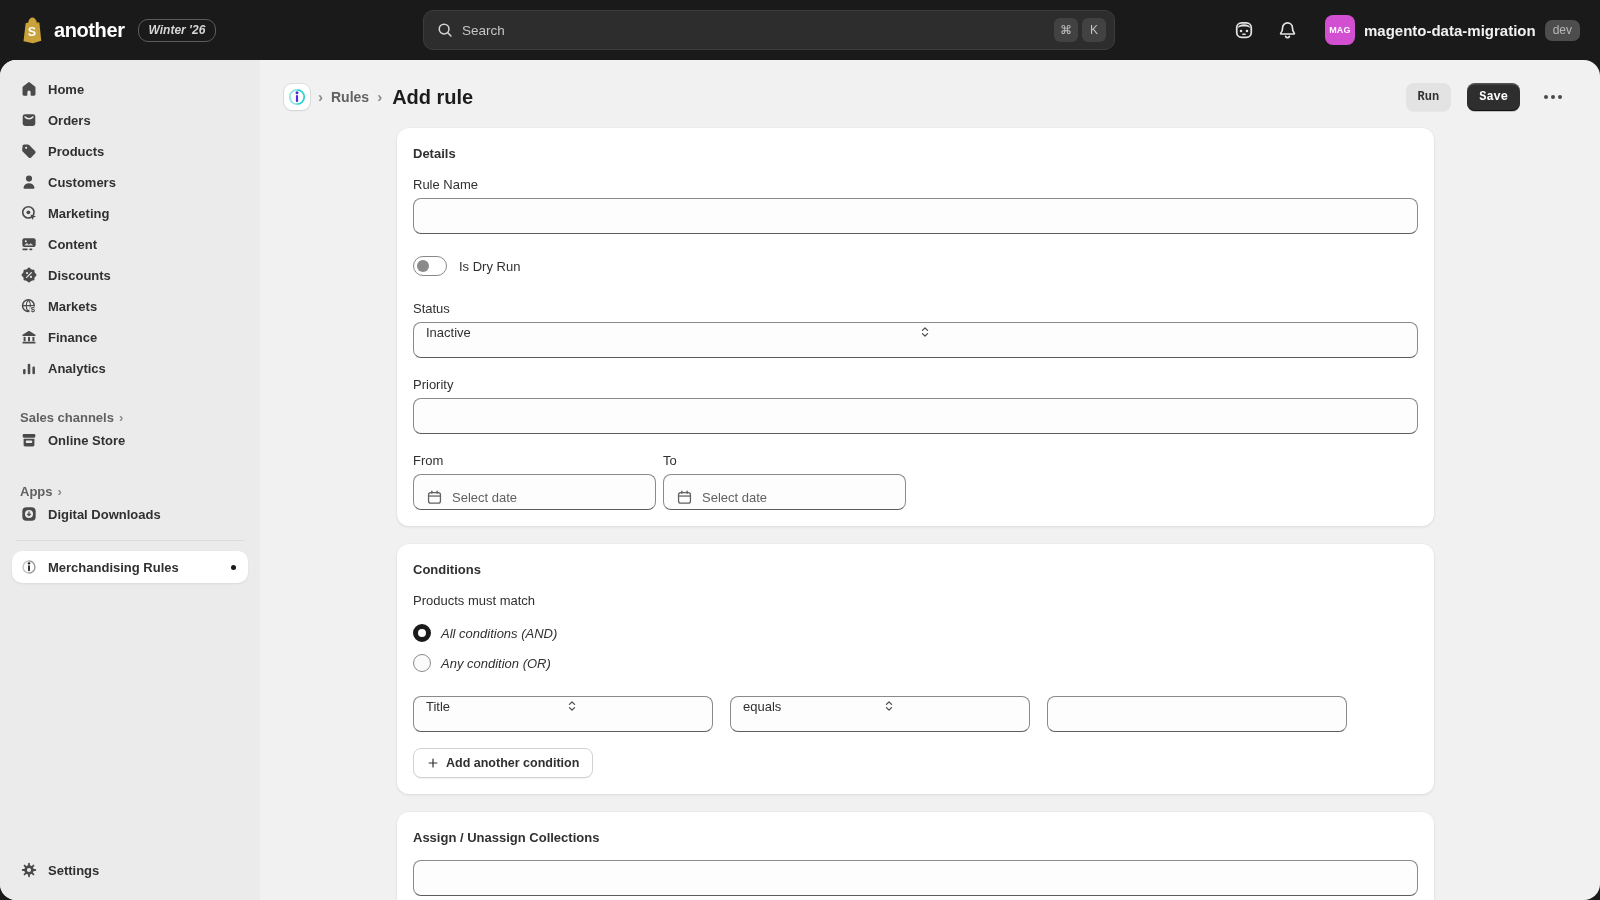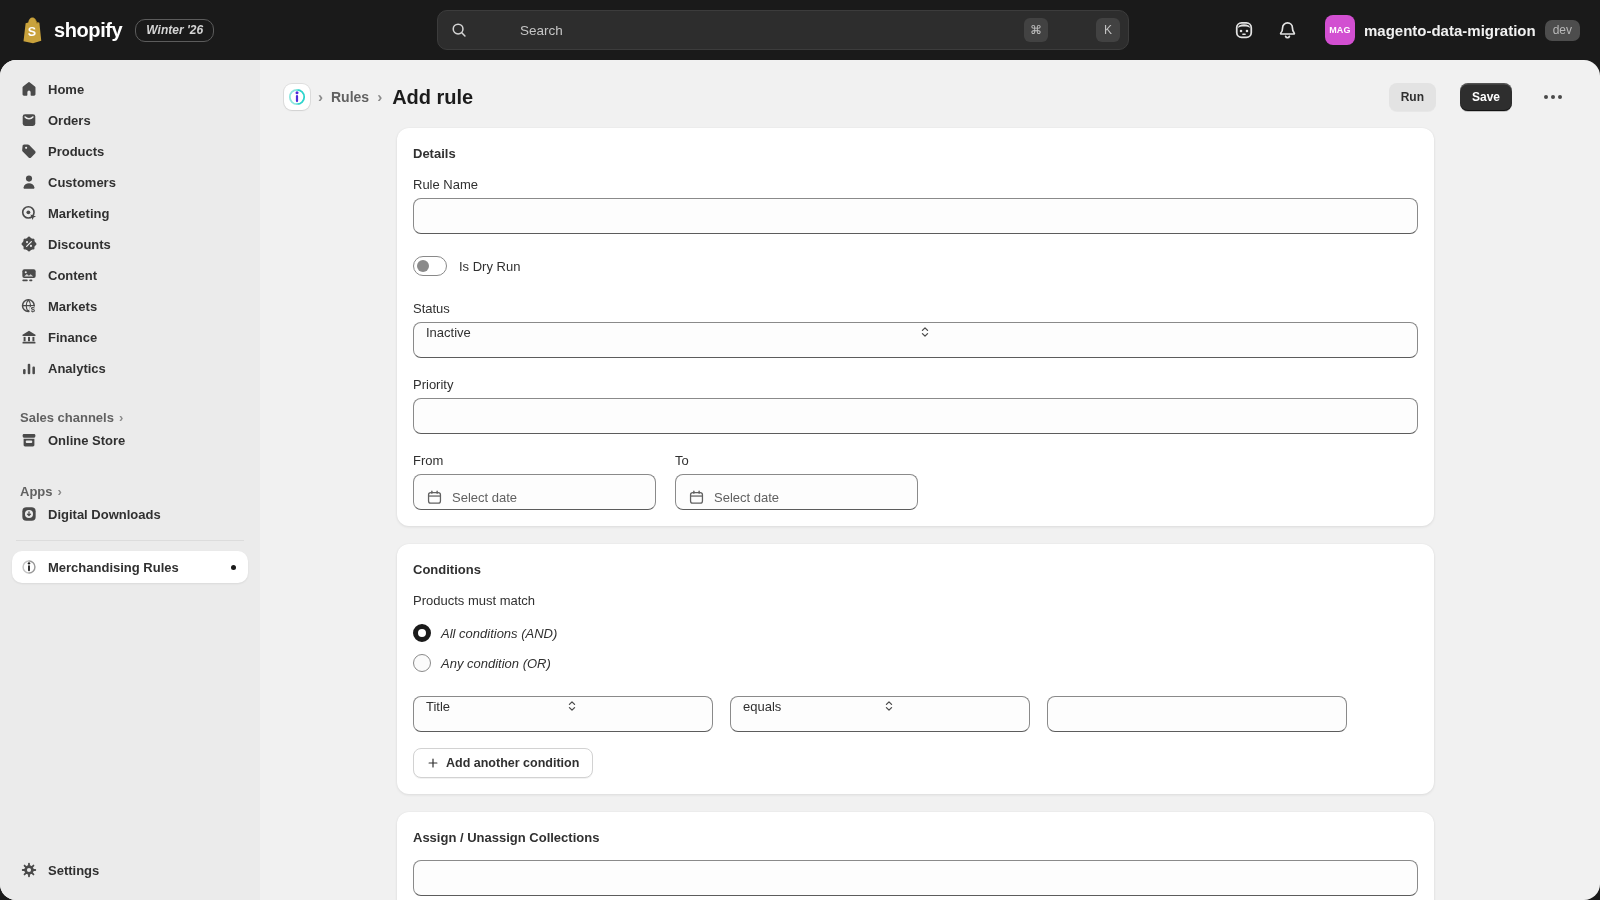--- a/index.html
+++ b/index.html
@@ -18,23 +18,23 @@
     position:absolute; top:0; left:0; width:1600px; height:60px;
     background:#1a1a1a; display:flex; align-items:center;
   }
   .brand { display:flex; align-items:center; gap:9px; padding-left:20px; }
   .logo-text { color:#fff; font-size:20px; font-weight:bold; letter-spacing:-0.4px; }
   .edition-badge {
     margin-left:4px; color:#d5d5d5; font-size:12px; font-style:italic; font-weight:600;
     border:1px solid #5c5c5c; border-radius:10px; padding:3px 10px 4px;
   }
   .search-bar {
-    position:absolute; left:437px; top:10px; width:692px; height:40px;
+    position:absolute; left:423px; top:10px; width:692px; height:40px;
     background:#2d2d2d; border:1px solid #3c3c3c; border-radius:10px;
-    display:flex; align-items:center; padding:0 8px 0 12px; cursor:text;gap:44px;
+    display:flex; align-items:center; padding:0 8px 0 12px; cursor:text;
   }
   .search-placeholder { color:#c5c5c5; font-size:13.5px; margin-left:8px; flex:1; }
   .kbd {
     width:24px; height:24px; background:#424242; border-radius:6px; color:#c2c2c2;
     font-size:12px; display:flex; align-items:center; justify-content:center; margin-left:4px;
   }
   .topbar-right { position:absolute; right:20px; top:0; height:60px; display:flex; align-items:center; gap:10px; }
   .icon-btn { width:34px; height:34px; border-radius:8px; display:flex; align-items:center; justify-content:center; cursor:pointer; }
   .account-chip { display:flex; align-items:center; gap:9px; margin-left:10px; cursor:pointer; }
   .avatar {
@@ -84,21 +84,21 @@
   }
   .crumb-group { display:flex; align-items:center; gap:8px; }
   .app-tile {
     width:26px; height:26px; background:#fff; border-radius:8px;
     box-shadow:0 0 0 1px rgba(0,0,0,.08), 0 1px 2px rgba(0,0,0,.06);
     display:flex; align-items:center; justify-content:center; cursor:pointer;
   }
   .crumb-chev { color:#8a8a8a; font-size:15px; font-weight:600; padding-bottom:2px; }
   .crumb-link { color:#616161; font-size:14px; font-weight:600; cursor:pointer; }
   .page-title { color:#1c1c1c; font-size:20px; font-weight:700; margin-left:2px; }
-  .header-actions { margin-left:auto; display:flex; align-items:center; gap:24px; }
+  .header-actions { margin-left:auto; display:flex; align-items:center; gap:16px;font-family:Liberation Mono, monospace; }
   .btn { height:28px; border-radius:8px; font-size:12px; font-weight:600; display:flex; align-items:center; padding:0 12px; cursor:pointer; border:none; font-family:inherit; }
   .btn-secondary { background:#e3e3e3; color:#303030; box-shadow:0 1px 0 rgba(0,0,0,.04); }
   .btn-primary {
     background:#2e2e2e; color:#fff;
     box-shadow:inset 0 1.5px 0 rgba(255,255,255,.18), inset 0 -1px 0 rgba(0,0,0,.6), 0 1px 0 rgba(0,0,0,.2);
   }
   .more-btn { display:flex; gap:3px; align-items:center; padding:0 8px; height:28px; cursor:pointer; }
   .more-btn i { width:4px; height:4px; border-radius:50%; background:#4a4a4a; }
 
   .content-col { margin-left:137px; width:1037px; }
@@ -121,21 +121,21 @@
     display:flex; align-items:center; padding:0 10px 16px 12px; cursor:pointer;
   }
   .select-box span { font-size:13px; color:#303030; flex:1; }
   .toggle-row { display:flex; align-items:center; gap:12px; margin-top:22px; height:20px; }
   .toggle-track {
     width:34px; height:20px; border-radius:10px; background:#fff;
     border:1px solid #898989; position:relative; cursor:pointer;
   }
   .toggle-knob { position:absolute; left:3px; top:3px; width:12px; height:12px; border-radius:50%; background:#8a8a8a; }
   .toggle-label { font-size:13px; color:#303030; }
-  .date-row { display:flex; gap:19px; margin-top:18px; }
+  .date-row { display:flex; gap:7px; margin-top:18px; }
   .date-col { width:243px; }
   .date-label { font-size:13px; color:#303030; line-height:18px; }
   .date-btn {
     margin-top:4px; height:36px; border-radius:8px; border:1px solid #8a8a8a; border-bottom-color:#5c5c5c;
     background:#fdfdfd; display:flex; align-items:center; gap:9px; padding:0 12px; cursor:pointer;
   }
   .date-btn span { font-size:13px; color:#616161;margin-top:11px; }
 
   .sub-text { font-size:13px; color:#303030; margin-top:12px; line-height:18px; }
   .radio-row { display:flex; align-items:center; gap:10px; margin-top:12px; height:18px; cursor:pointer; }
@@ -159,21 +159,21 @@
 
 <div class="topbar">
   <div class="brand">
     <span>
       <svg width="25" height="28" viewBox="0 0 20 22">
         <path fill="#c9a23c" d="M13.6 4.6l1.9.5 1.5 14.5-6.6 1.9-7.6-1.6L4.5 5.5l2.1-.5C6.8 2.6 8.2 1 10 1c1.3 0 2.3.9 2.9 2.3l.7 1.3z"></path>
         <path fill="#8a6b1f" d="M10 1c1.3 0 2.3.9 2.9 2.3l.7 1.3 1.9.5-2.2.6C12.7 2.8 11.5 1.6 10 1z"></path>
         <text x="9.5" y="15.5" font-size="10" font-weight="bold" fill="#fff" text-anchor="middle" font-family="Liberation Sans, sans-serif">S</text>
       </svg>
     </span>
-    <span class="logo-text">shopify</span>
+    <span class="logo-text">another</span>
     <span class="edition-badge">Winter '26</span>
   </div>
 
   <div class="search-bar">
     <span>
       <svg width="18" height="18" viewBox="0 0 20 20" style="color:#d4d4d4">
         <circle cx="9" cy="9" r="5.4" fill="none" stroke="currentColor" stroke-width="1.7"></circle>
         <line x1="13.1" y1="13.1" x2="16.6" y2="16.6" stroke="currentColor" stroke-width="1.7" stroke-linecap="round"></line>
       </svg>
     </span>
@@ -250,53 +250,53 @@
 
     <div class="nav-item">
       <span class="nav-icon">
         <svg width="18" height="18" viewBox="0 0 20 20" fill="#4a4a4a">
           <circle cx="9.3" cy="9.3" r="6.3" fill="none" stroke="#4a4a4a" stroke-width="1.8"></circle>
           <circle cx="9.3" cy="9.3" r="2.1"></circle>
           <path d="M11.6 11.6l6.2 2.4-2.7 1.1-1.1 2.7z"></path>
         </svg>
       </span>
       <span>Marketing</span>
+    </div>
+
+    <div class="nav-item">
+      <span class="nav-icon">
+        <svg width="18" height="18" viewBox="0 0 20 20" fill="#4a4a4a">
+          <rect x="2.6" y="3.6" width="14.8" height="9.6" rx="2.2"></rect>
+          <circle cx="6.4" cy="7" r="1.15" fill="#ebebeb"></circle>
+          <path d="M4.8 11.4l2.8-2.6 2.3 2.1 1.9-1.7 3 2.6H5z" fill="#ebebeb" opacity=".85"></path>
+          <rect x="2.6" y="15.1" width="6" height="1.8" rx=".9"></rect>
+          <rect x="10.2" y="15.1" width="3.6" height="1.8" rx=".9"></rect>
+        </svg>
+      </span>
+      <span>Content</span>
     </div>
 
     <div class="nav-item">
       <span class="nav-icon">
         <svg width="18" height="18" viewBox="0 0 20 20" fill="#4a4a4a">
           <circle cx="10" cy="10" r="7"></circle>
           <circle cx="10" cy="3.6" r="1.9"></circle>
             <circle cx="10" cy="16.4" r="1.9"></circle>
           <circle cx="3.6" cy="10" r="1.9"></circle>
             <circle cx="16.4" cy="10" r="1.9"></circle>
           <circle cx="5.5" cy="5.5" r="1.7"></circle>
             <circle cx="14.5" cy="5.5" r="1.7"></circle>
           <circle cx="5.5" cy="14.5" r="1.7"></circle>
             <circle cx="14.5" cy="14.5" r="1.7"></circle>
           <line x1="7.4" y1="12.6" x2="12.6" y2="7.4" stroke="#ebebeb" stroke-width="1.4" stroke-linecap="round"></line>
           <circle cx="7.8" cy="7.9" r="1.15" fill="#ebebeb"></circle>
           <circle cx="12.2" cy="12.1" r="1.15" fill="#ebebeb"></circle>
         </svg>
       </span>
       <span>Discounts</span>
-    </div>
-
-    <div class="nav-item">
-      <span class="nav-icon">
-        <svg width="18" height="18" viewBox="0 0 20 20" fill="#4a4a4a">
-          <rect x="2.6" y="3.6" width="14.8" height="9.6" rx="2.2"></rect>
-          <circle cx="6.4" cy="7" r="1.15" fill="#ebebeb"></circle>
-          <path d="M4.8 11.4l2.8-2.6 2.3 2.1 1.9-1.7 3 2.6H5z" fill="#ebebeb" opacity=".85"></path>
-          <rect x="2.6" y="15.1" width="6" height="1.8" rx=".9"></rect>
-          <rect x="10.2" y="15.1" width="3.6" height="1.8" rx=".9"></rect>
-        </svg>
-      </span>
-      <span>Content</span>
     </div>
 
     <div class="nav-item">
       <span class="nav-icon">
         <svg width="18" height="18" viewBox="0 0 20 20">
           <circle cx="9.3" cy="9.6" r="6.5" fill="none" stroke="#4a4a4a" stroke-width="1.7"></circle>
           <path d="M9.3 3.1c-3.2 3.6-3.2 9.4 0 13M9.3 3.1c3.2 3.6 3.2 9.4 0 13M3 9.6h12.6" fill="none" stroke="#4a4a4a" stroke-width="1.3"></path>
           <circle cx="14.2" cy="14.2" r="4" fill="#ebebeb"></circle>
           <text x="14.2" y="17" font-size="8.5" font-weight="bold" fill="#4a4a4a" text-anchor="middle" font-family="Liberation Sans, sans-serif">$</text>
         </svg>

